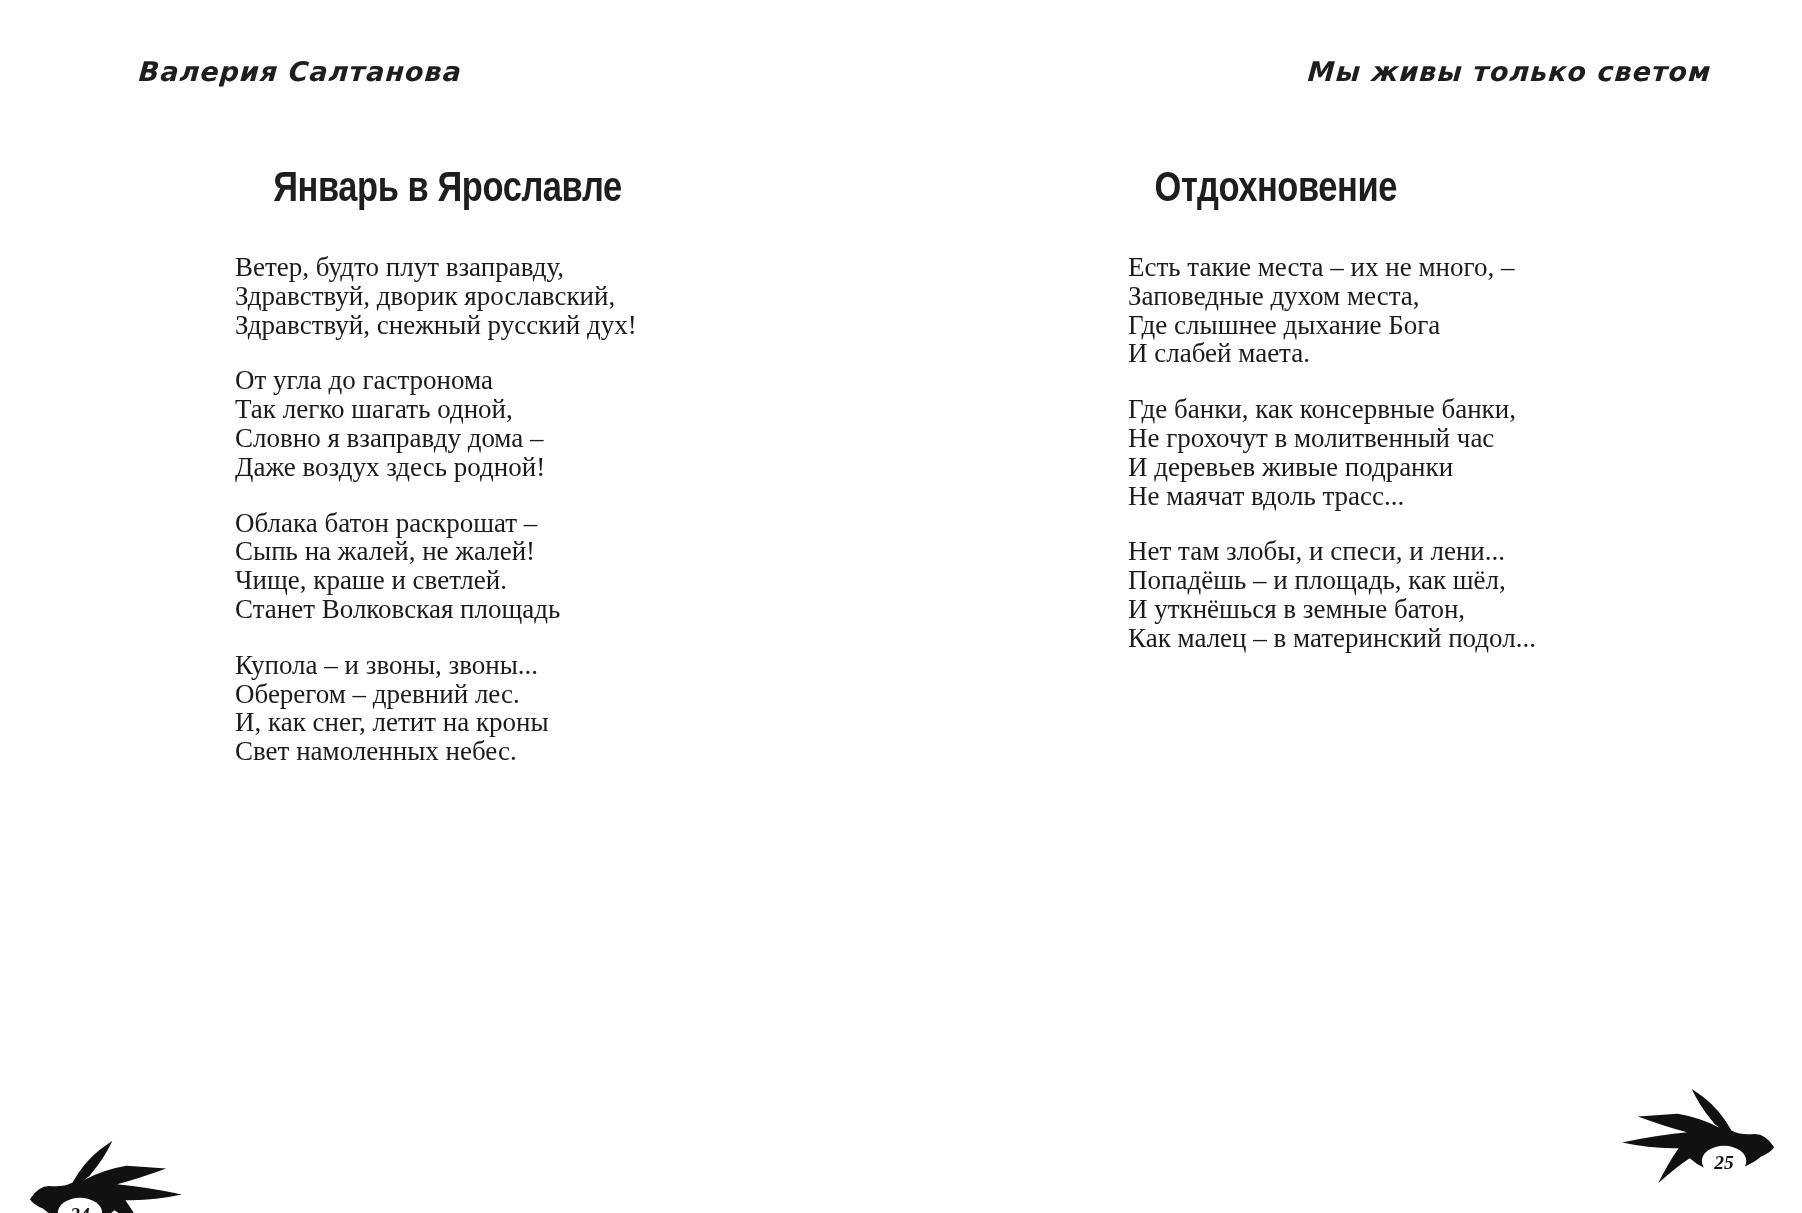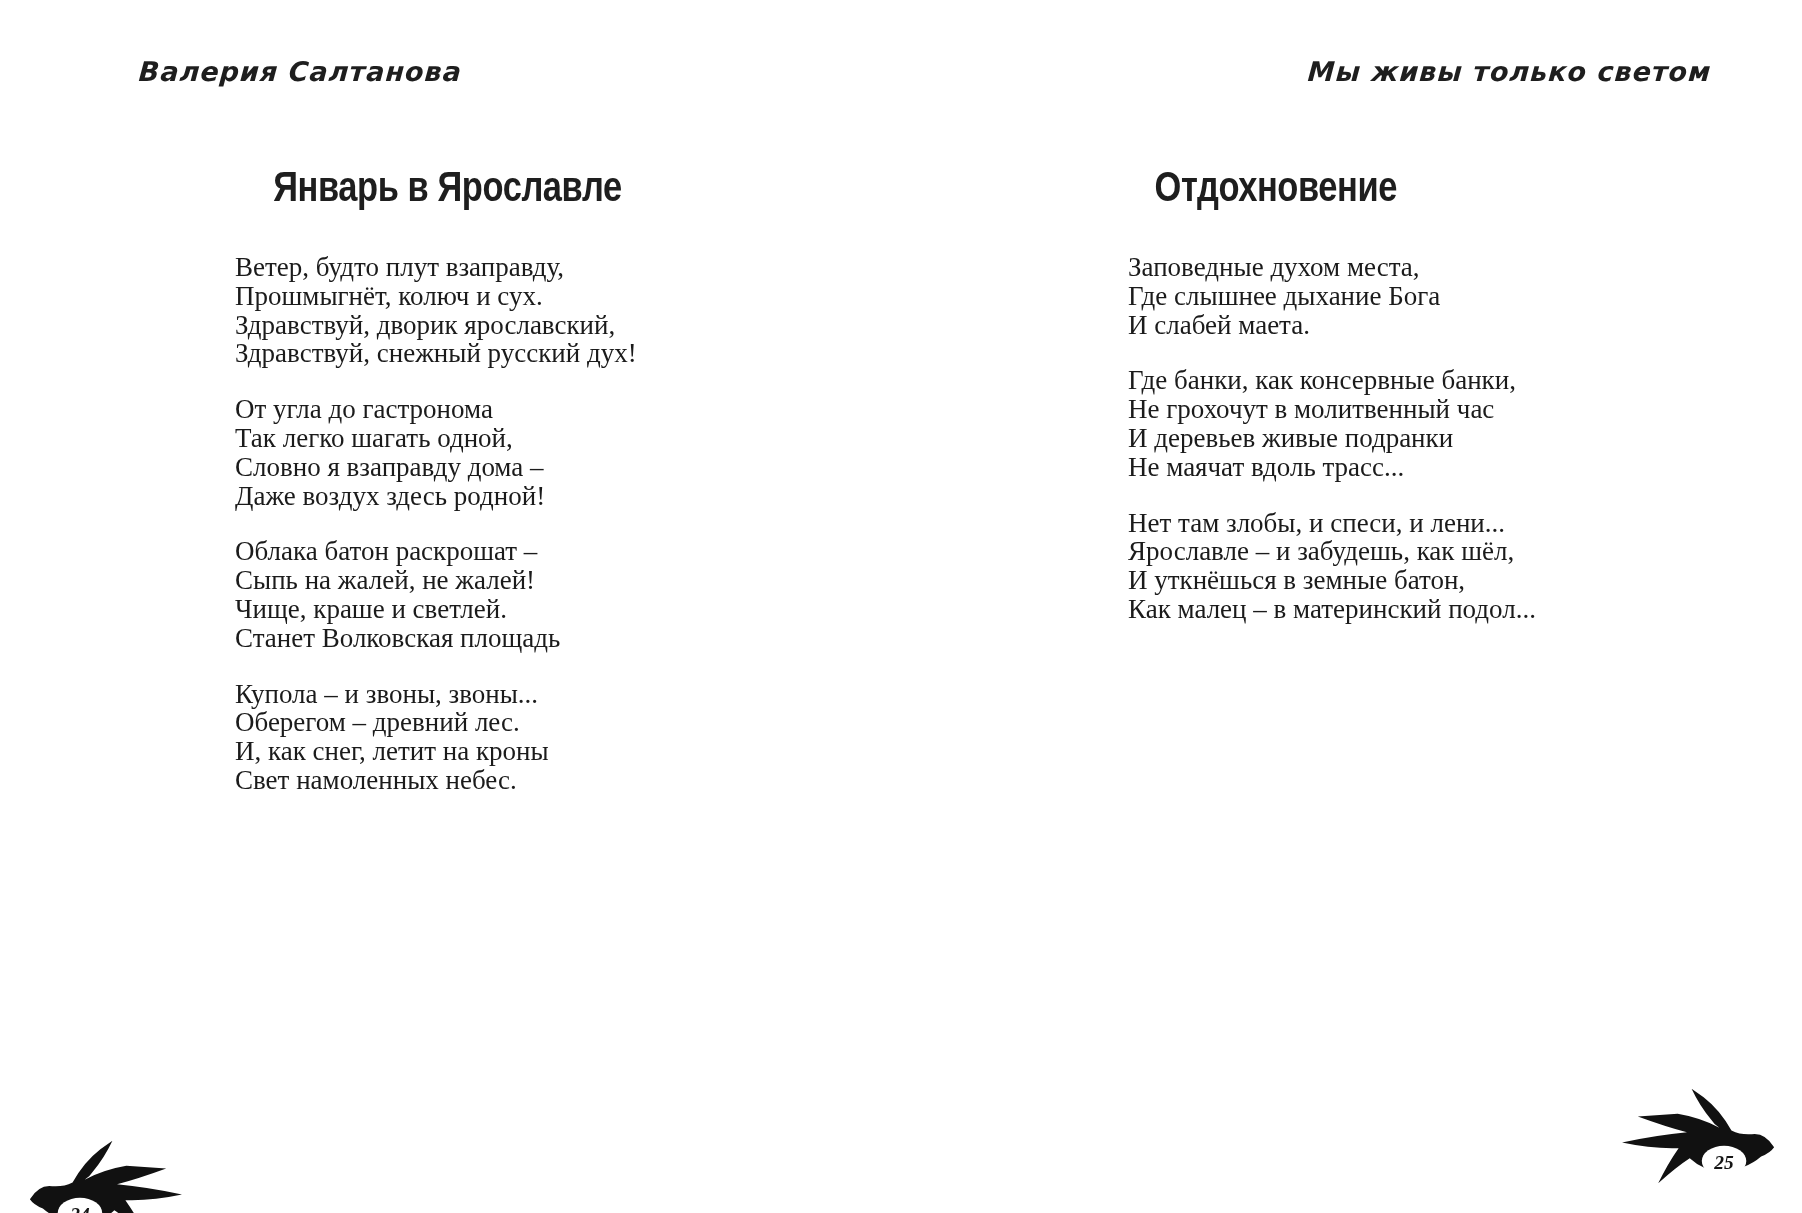--- a/index.html
+++ b/index.html
@@ -106,21 +106,20 @@
   <div class="running-head right">Мы живы только светом</div>
   <div class="rule gray rule-right-outer"></div>
 
   <div class="column left">
     <div class="poem-title">
       <span class="title-inner">Январь в Ярославле</span>
     </div>
     <div class="poem">
         <div class="stanza">
           <div class="poem-line">Ветер, будто плут взаправду,</div>
-          <div class="poem-line">Прошмыгнёт, колюч и сух.</div>
           <div class="poem-line">Здравствуй, дворик ярославский,</div>
           <div class="poem-line">Здравствуй, снежный русский дух!</div>
         </div>
         <div class="stanza">
           <div class="poem-line">От угла до гастронома</div>
           <div class="poem-line">Так легко шагать одной,</div>
           <div class="poem-line">Словно я взаправду дома –</div>
           <div class="poem-line">Даже воздух здесь родной!</div>
         </div>
         <div class="stanza">
@@ -137,33 +136,34 @@
         </div>
       </div>
   </div>
 
   <div class="column right">
     <div class="poem-title">
       <span class="title-inner">Отдохновение</span>
     </div>
     <div class="poem">
         <div class="stanza">
+          <div class="poem-line">Есть такие места – их не много, –</div>
           <div class="poem-line">Заповедные духом места,</div>
           <div class="poem-line">Где слышнее дыхание Бога</div>
           <div class="poem-line">И слабей маета.</div>
         </div>
         <div class="stanza">
           <div class="poem-line">Где банки, как консервные банки,</div>
           <div class="poem-line">Не грохочут в молитвенный час</div>
           <div class="poem-line">И деревьев живые подранки</div>
           <div class="poem-line">Не маячат вдоль трасс...</div>
         </div>
         <div class="stanza">
           <div class="poem-line">Нет там злобы, и спеси, и лени...</div>
-          <div class="poem-line">Ярославле – и забудешь, как шёл,</div>
+          <div class="poem-line">Попадёшь – и площадь, как шёл,</div>
           <div class="poem-line">И уткнёшься в земные батон,</div>
           <div class="poem-line">Как малец – в материнский подол...</div>
         </div>
       </div>
   </div>
 
   <div class="swallow left">
     <svg viewBox="0 0 170 110" xmlns="http://www.w3.org/2000/svg">
       <path fill="#111111" d="M4,66 Q14,50 28,52 Q40,53 50,48 Q62,26 80,12 L93,3
         Q84,22 72,36 Q69,41 63,45 Q84,34 108,30 L151,33

